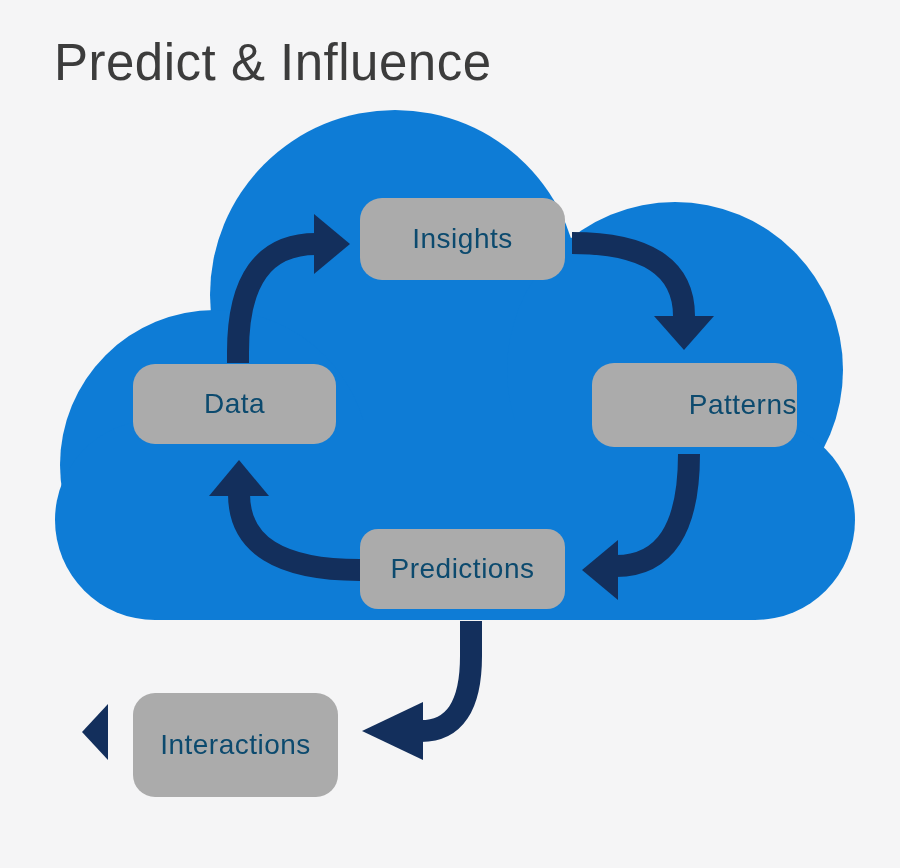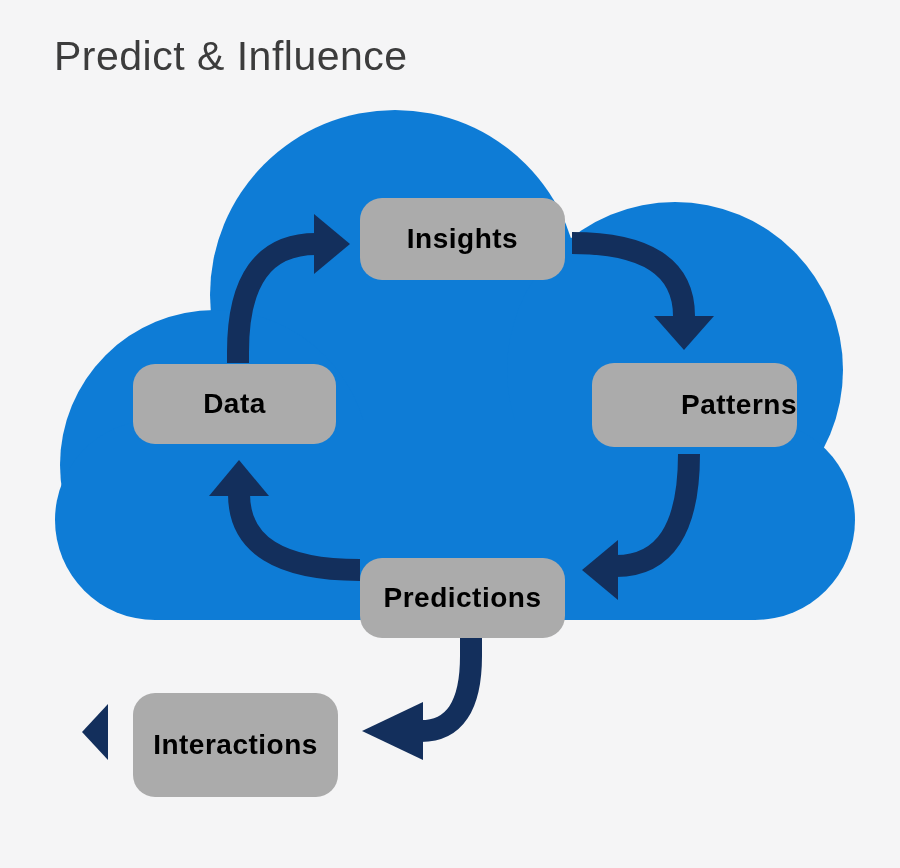--- a/index.html
+++ b/index.html
@@ -11,38 +11,38 @@
   }
   *{margin:0;padding:0;box-sizing:border-box;}
   html,body{width:900px;height:868px;overflow:hidden;}
   body{
     background:var(--bg);
     font-family:"Liberation Sans","DejaVu Sans",sans-serif;
   }
   .stage{position:relative;width:900px;height:868px;}
   .page-title{
     position:absolute;left:54px;top:33px;
-    font-size:41px;font-weight:300;letter-spacing:0.5px;
+    font-size:51px;font-weight:300;letter-spacing:0.5px;
     color:var(--title);
   }
   .diagram-svg{position:absolute;left:0;top:0;}
   .cloud{fill:var(--blue);}
   .flow{stroke:var(--navy);stroke-width:22;fill:none;}
   .head{fill:var(--navy);}
   .node{
     position:absolute;
     background:var(--gray);
     border-radius:22px;
     display:flex;align-items:center;justify-content:center;
-    color:#000000;font-size:28px;font-weight:700;letter-spacing:0.5px;
+    color:#0c4a6e;font-size:28px;font-weight:400;letter-spacing:0.5px;
   }
   .node-insights{left:360px;top:198px;width:205px;height:82px;}
   .node-data{left:133px;top:364px;width:203px;height:80px;text-align:right;}
   .node-patterns{left:592px;top:363px;width:205px;height:84px;justify-content:flex-end;}
-  .node-predictions{left:360px;top:558px;width:205px;height:80px;}
+  .node-predictions{left:360px;top:529px;width:205px;height:80px;border-radius:18px;}
   .node-interactions{left:133px;top:693px;width:205px;height:104px;}
 </style>
 </head>
 <body>
 
 <div class="stage">
 
   <svg class="diagram-svg" width="900" height="868" viewBox="0 0 900 868">
 
     <g class="cloud">

